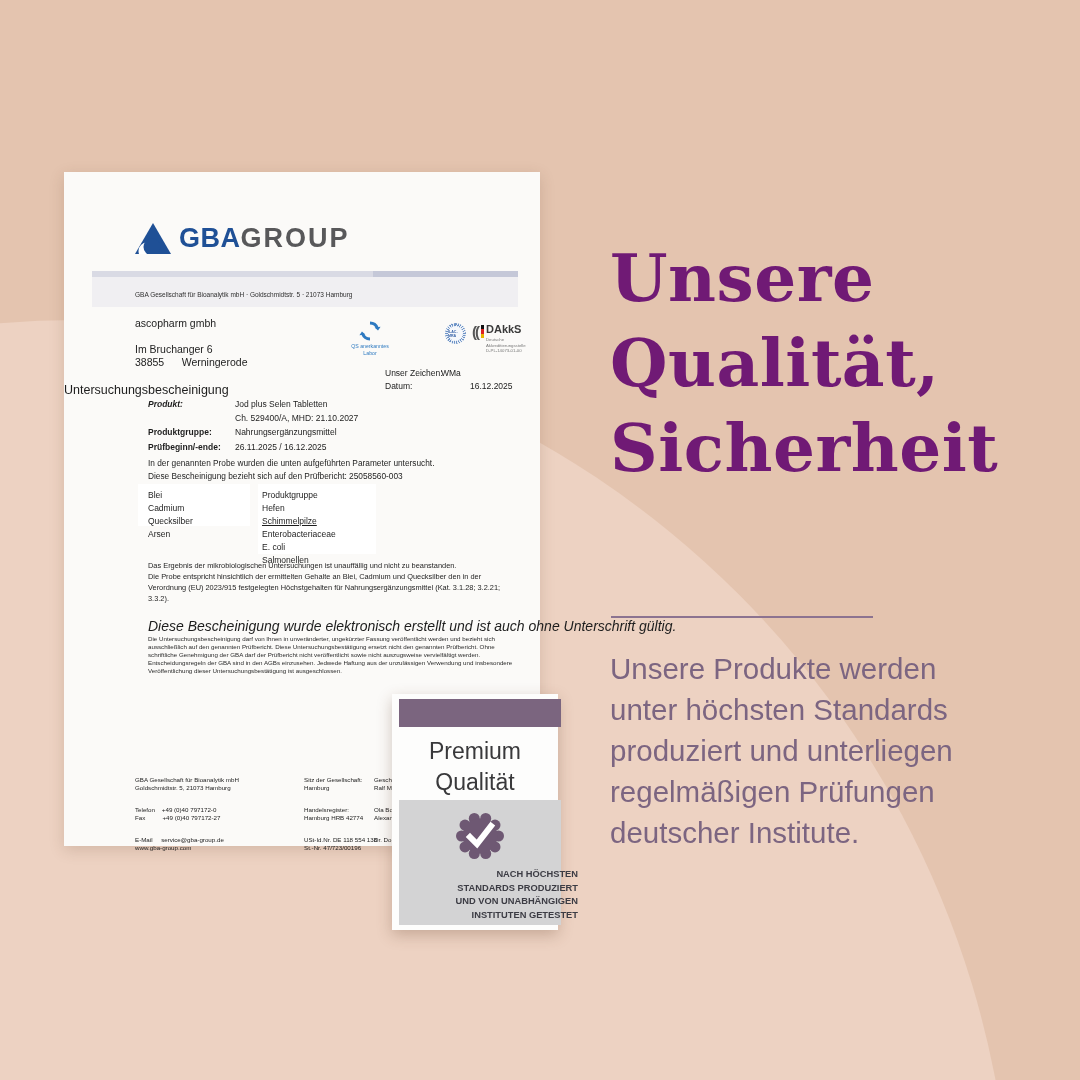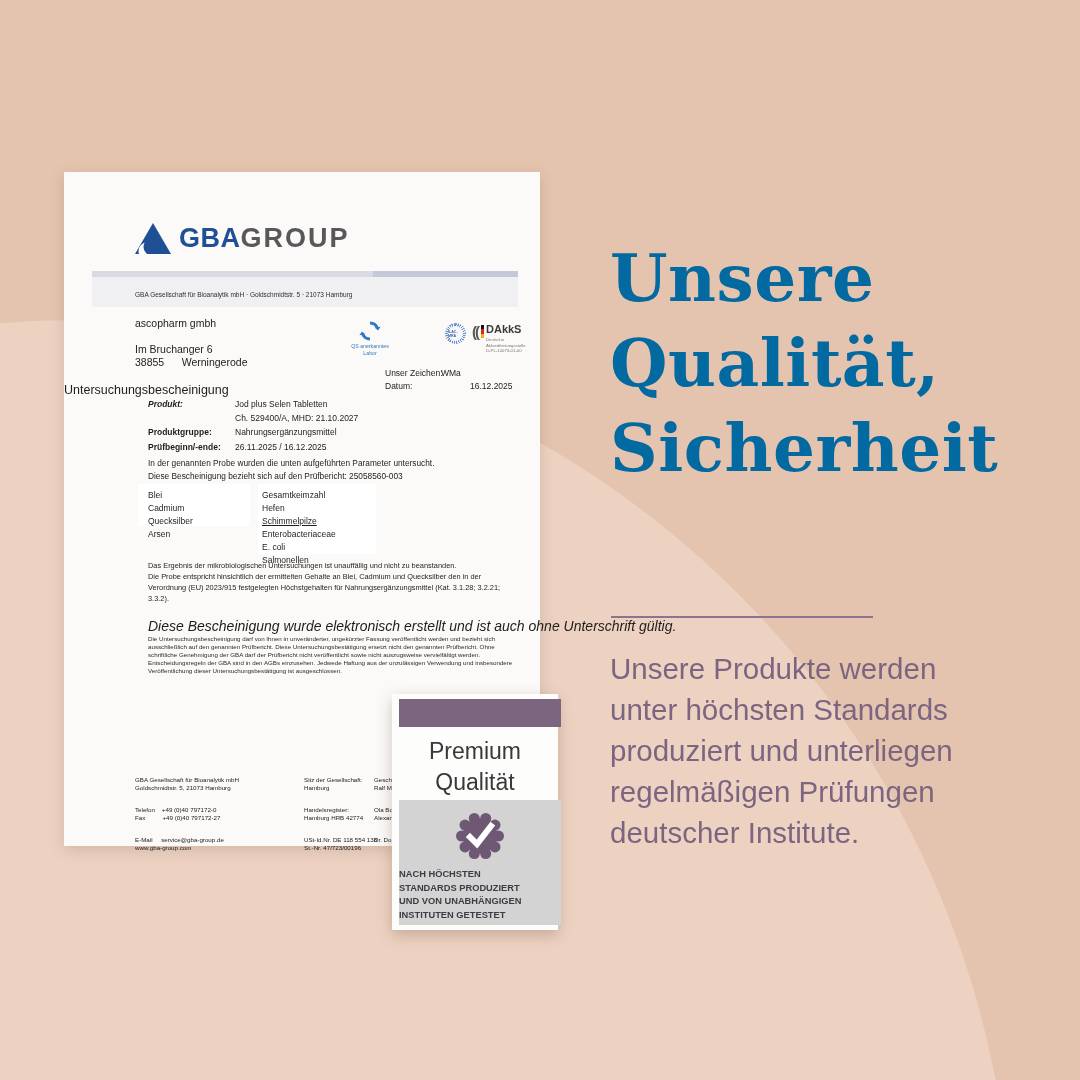--- a/index.html
+++ b/index.html
@@ -49,26 +49,26 @@
   .disc-line{left:84px;font-size:6.2px;line-height:8.2px;color:#2a2a2a;white-space:nowrap;}
   .foot{font-size:6.2px;line-height:7.5px;color:#222;white-space:pre;}
 
   
   .card{left:392px;top:694px;width:166px;height:236px;background:#fdfdfc;
         box-shadow:0 5px 14px rgba(96,62,40,.28);}
   .card-bar{left:7px;top:5px;width:162px;height:28px;background:#7b657f;}
   .card-title{left:0;top:42px;width:100%;text-align:center;font-size:23px;line-height:31px;
               color:#39393b;font-weight:500;}
   .card-gray{left:7px;top:106px;width:162px;height:125px;background:#d3d3d4;}
-  .card-cap{left:0;top:68px;width:100%;text-align:left;font-size:9.3px;font-weight:bold;
-            line-height:13.5px;color:#3c3c44;}
+  .card-cap{left:0;top:68px;width:100%;text-align:right;font-size:9.3px;font-weight:bold;
+            line-height:13.5px;color:#3c3c44;padding-left:17px;}
 
   
   .headline{left:610px;top:236px;font-family:"DejaVu Serif","Liberation Serif",serif;
-            font-size:66px;line-height:85px;font-weight:600;color:#0369a1;letter-spacing:.5px;}
+            font-size:66px;line-height:85px;font-weight:600;color:#701a75;letter-spacing:.5px;}
   .divider{left:611px;top:616px;width:262px;height:2px;background:#8c7390;}
   .subtext{left:610px;top:648px;font-size:29.5px;line-height:41px;font-weight:500;color:#7c6581;}
 </style>
 </head>
 <body>
 
 <div class="abs bg-circle"></div>
 
 <div class="abs page">
 
@@ -142,21 +142,21 @@
 
   <div class="abs doc-line" style="top:286px;">In der genannten Probe wurden die unten aufgeführten Parameter untersucht.</div>
   <div class="abs doc-line" style="top:299px;">Diese Bescheinigung bezieht sich auf den Prüfbericht: 25058560-003</div>
 
   <div class="abs white-box" style="left:74px;top:312px;width:112px;height:42px;"></div>
   <div class="abs white-box" style="left:194px;top:312px;width:118px;height:70px;"></div>
   <div class="abs param" style="left:84px;top:317px;">Blei</div>
   <div class="abs param" style="left:84px;top:330px;">Cadmium</div>
   <div class="abs param" style="left:84px;top:343px;">Quecksilber</div>
   <div class="abs param" style="left:84px;top:356px;">Arsen</div>
-  <div class="abs param" style="left:198px;top:317px;">Gesamtkeimzahl</div>
+  <div class="abs param" style="left:198px;top:317px;">Produktgruppe</div>
   <div class="abs param" style="left:198px;top:330px;">Hefen</div>
   <div class="abs param" style="left:198px;top:343px;text-decoration:underline;">Schimmelpilze</div>
   <div class="abs param" style="left:198px;top:356px;">Enterobacteriaceae</div>
   <div class="abs param" style="left:198px;top:369px;">E. coli</div>
   <div class="abs param" style="left:198px;top:382px;">Salmonellen</div>
 
   <div class="abs result-line" style="top:388px;">Das Ergebnis der mikrobiologischen Untersuchungen ist unauffällig und nicht zu beanstanden.</div>
   <div class="abs result-line" style="top:399px;">Die Probe entspricht hinsichtlich der ermittelten Gehalte an Blei, Cadmium und Quecksilber den in der</div>
   <div class="abs result-line" style="top:410px;">Verordnung (EU) 2023/915 festgelegten Höchstgehalten für Nahrungsergänzungsmittel (Kat. 3.1.28; 3.2.21;</div>
   <div class="abs result-line" style="top:421px;">3.3.2).</div>

